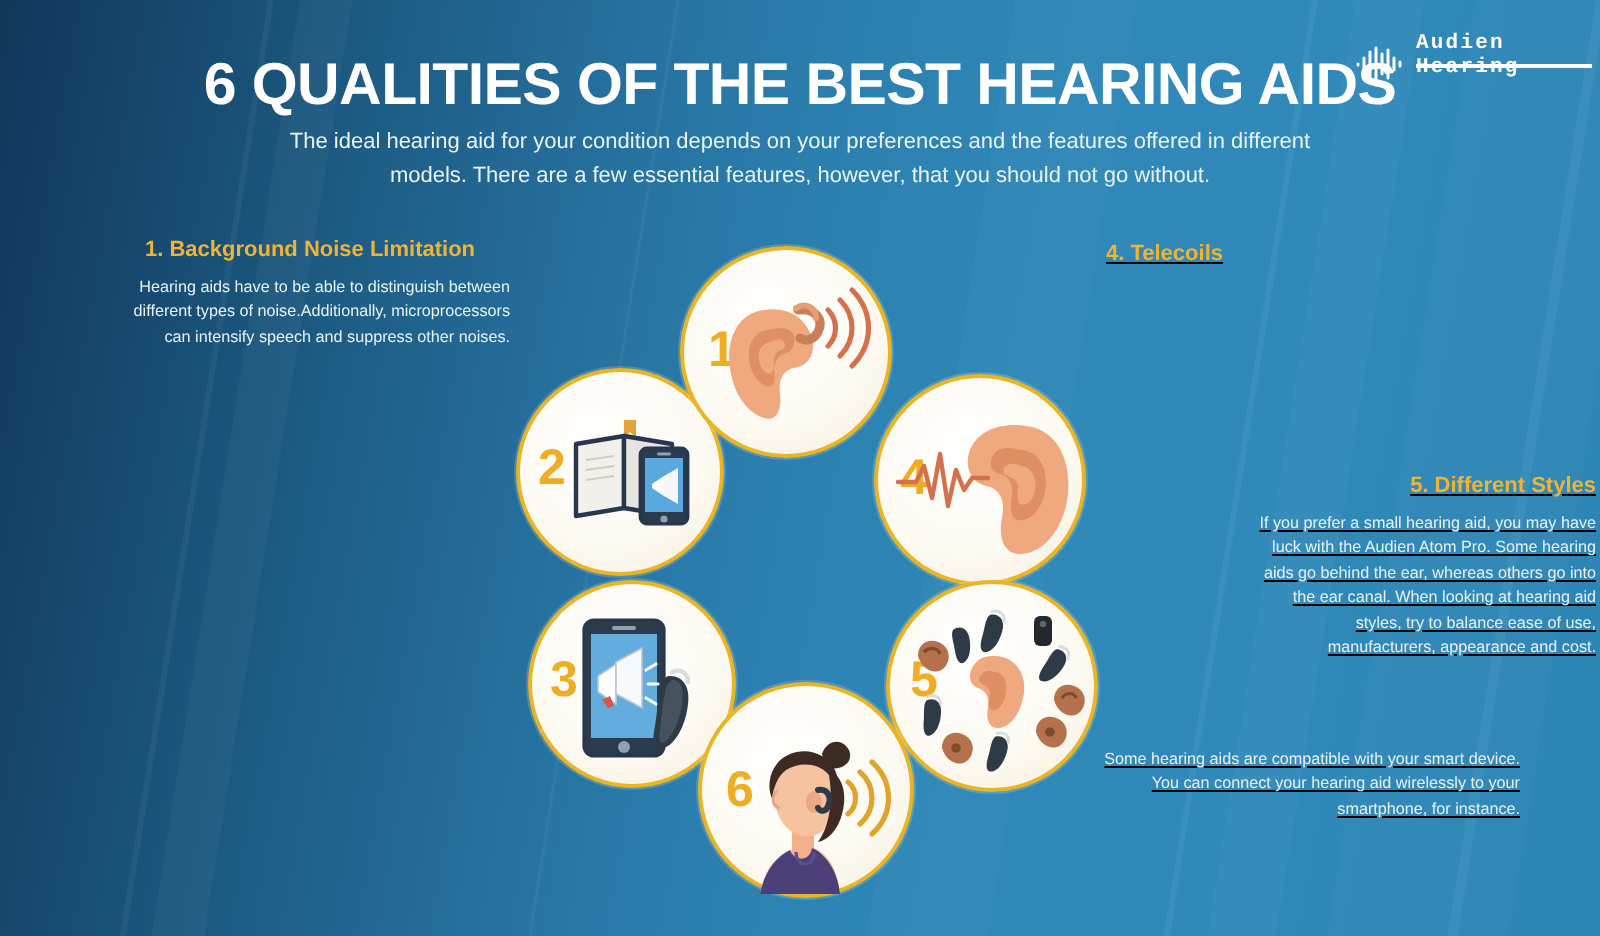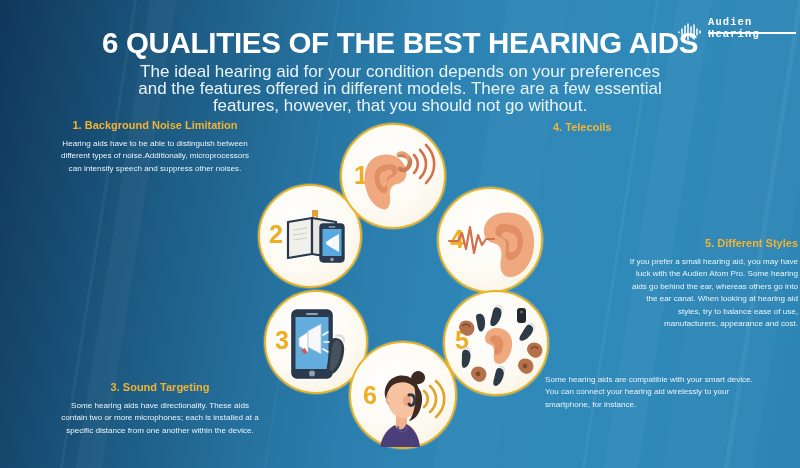--- a/index.html
+++ b/index.html
@@ -49,21 +49,21 @@
     color:#ffffff;
     font-size:29.5px;
     font-weight:bold;
     letter-spacing:-0.3px;
     white-space:nowrap;
   }
   .subtitle {
     position:absolute; top:63px; left:130px; width:540px;
     text-align:center;
     color:#eaf4fb;
-    font-size:17px;
+    font-size:11px;
     line-height:17px;
   }
 
   
   .logo {
     position:absolute; top:16px; left:678px;
     width:118px; height:32px;
   }
   .logo-wave { position:absolute; left:0; top:7px; }
   .logo-text {
@@ -83,22 +83,23 @@
     color:#f2b430;
     font-size:11px;
     font-weight:bold;
     margin-bottom:6px;
     line-height:14px;
   }
   .block p {
     color:#e9f3fa;
     font-size:8.1px;
     line-height:12.4px;
-  }
-  .align-left   { text-align:left; }
+    text-align:right;
+  }
+  .align-left   { text-align:left;text-decoration:underline; }
   .align-center { text-align:center; }
 
   .b1 { top:118px; left:55px;  width:200px; }
   .b2 { top:236px; left:30px;  width:190px; }
   .b3 { top:380px; left:60px;  width:200px; }
   .b4 { top:120px; left:553px; width:215px; }
   .b5 { top:236px; left:628px; width:170px; }
   .b6 { top:374px; left:545px; width:215px; }
   .b5 h3, .b5 p { text-align:right; }
 
@@ -170,24 +171,20 @@
     <span class="logo-text">Audien Hearing</span>
     <span class="logo-rule"></span>
   </div>
 
   <div class="block b1 align-center">
     <h3>1. Background Noise Limitation</h3>
     <p>Hearing aids have to be able to distinguish between different types of noise.Additionally, microprocessors can intensify speech and suppress other noises.</p>
   </div>
 
 
-  <div class="block b3 align-center">
-    <h3>3. Sound Targeting</h3>
-    <p>Some hearing aids have directionality. These aids contain two or more microphones; each is installed at a specific distance from one another within the device.</p>
-  </div>
 
   <div class="block b4 align-left">
     <h3>4. Telecoils</h3>
   </div>
 
   <div class="block b5 align-left">
     <h3>5. Different Styles</h3>
     <p>If you prefer a small hearing aid, you may have luck with the Audien Atom Pro. Some hearing aids go behind the ear, whereas others go into the ear canal. When looking at hearing aid styles, try to balance ease of use, manufacturers, appearance and cost.</p>
   </div>
 

